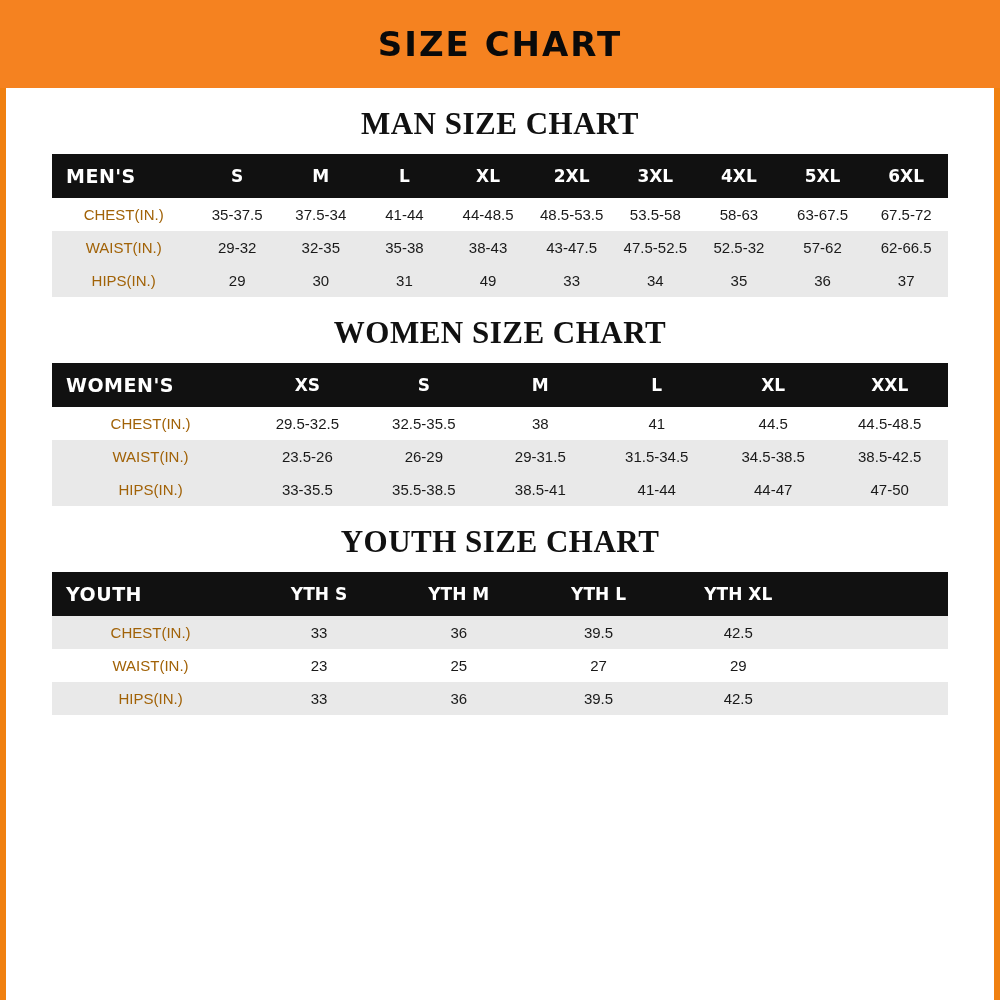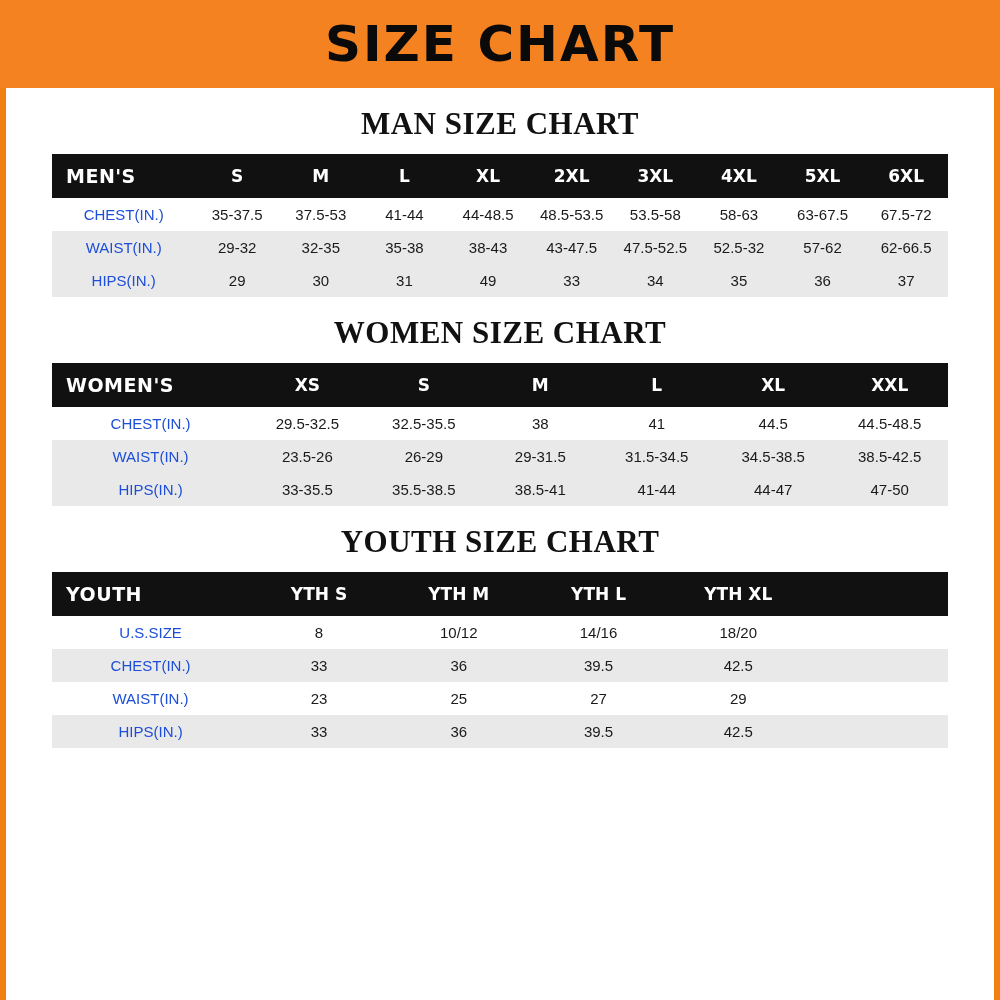--- a/index.html
+++ b/index.html
@@ -28,21 +28,21 @@
     background: #f58220;
     height: 88px;
     display: flex;
     align-items: center;
     justify-content: center;
     margin: 0 -6px;
   }
   .header-title {
     font-family: "DejaVu Sans", sans-serif;
     font-weight: bold;
-    font-size: 50px;
+    font-size: 34px;
     letter-spacing: 2px;
     color: #0a0a0a;
     text-align: center;
   }
   .section {
     padding: 0 46px;
   }
   .section-title {
     text-align: center;
     font-family: Liberation Serif, serif;
@@ -77,21 +77,21 @@
     font-family: "Liberation Sans", sans-serif;
     font-size: 15px;
     color: #1a1a1a;
     padding: 8px 4px;
     text-align: center;
     white-space: nowrap;
   }
   table.chart tbody td.first-col {
     text-align: center;
     font-size: 15px;
-    color: #1d4ed8;
+    color: #a16207;
   }
   table.chart tbody tr.row-odd td {
     background: #ffffff;
   }
   table.chart tbody tr.row-even td {
     background: #e9e9e9;
   }
   
   .men-table col.c0 { width: 16%; }
   
@@ -150,21 +150,21 @@
           <th>3XL</th>
           <th>4XL</th>
           <th>5XL</th>
           <th>6XL</th>
         </tr>
       </thead>
       <tbody>
         <tr class="row-odd">
           <td class="first-col">CHEST(IN.)</td>
           <td>35-37.5</td>
-          <td>37.5-53</td>
+          <td>37.5-34</td>
           <td>41-44</td>
           <td>44-48.5</td>
           <td>48.5-53.5</td>
           <td>53.5-58</td>
           <td>58-63</td>
           <td>63-67.5</td>
           <td>67.5-72</td>
         </tr>
         <tr class="row-even">
           <td class="first-col">WAIST(IN.)</td>
@@ -264,28 +264,20 @@
         <tr>
           <th class="first-col">YOUTH</th>
           <th>YTH S</th>
           <th>YTH M</th>
           <th>YTH L</th>
           <th>YTH XL</th>
           <th></th>
         </tr>
       </thead>
       <tbody>
-        <tr class="row-odd">
-          <td class="first-col">U.S.SIZE</td>
-          <td>8</td>
-          <td>10/12</td>
-          <td>14/16</td>
-          <td>18/20</td>
-          <td></td>
-        </tr>
         <tr class="row-even">
           <td class="first-col">CHEST(IN.)</td>
           <td>33</td>
           <td>36</td>
           <td>39.5</td>
           <td>42.5</td>
           <td></td>
         </tr>
         <tr class="row-odd">
           <td class="first-col">WAIST(IN.)</td>

